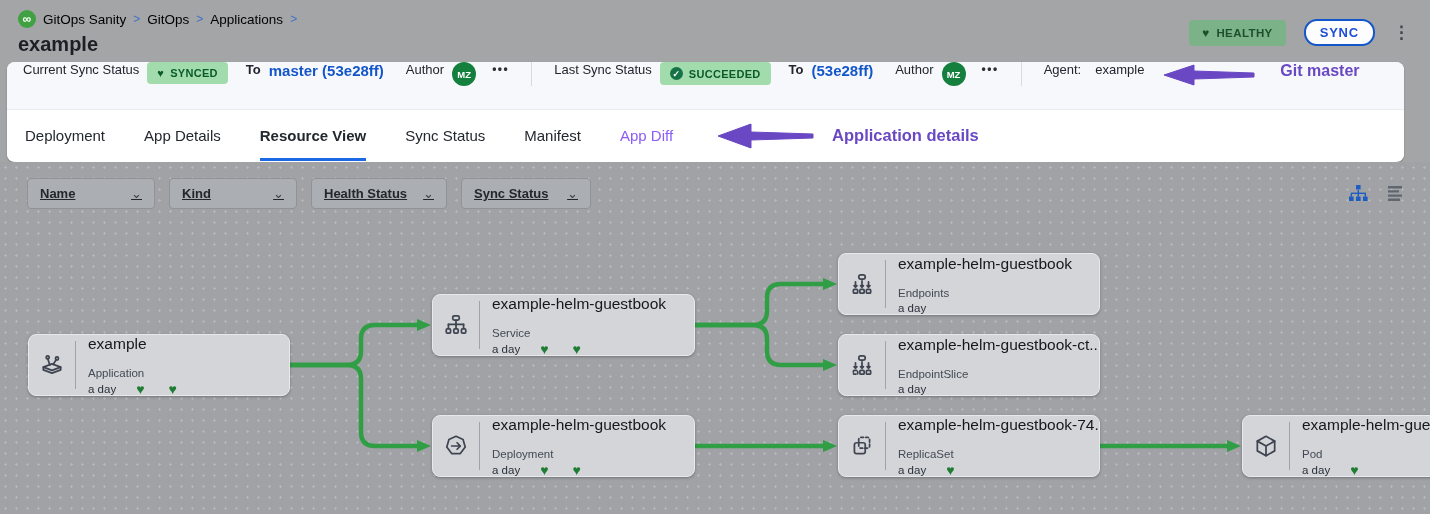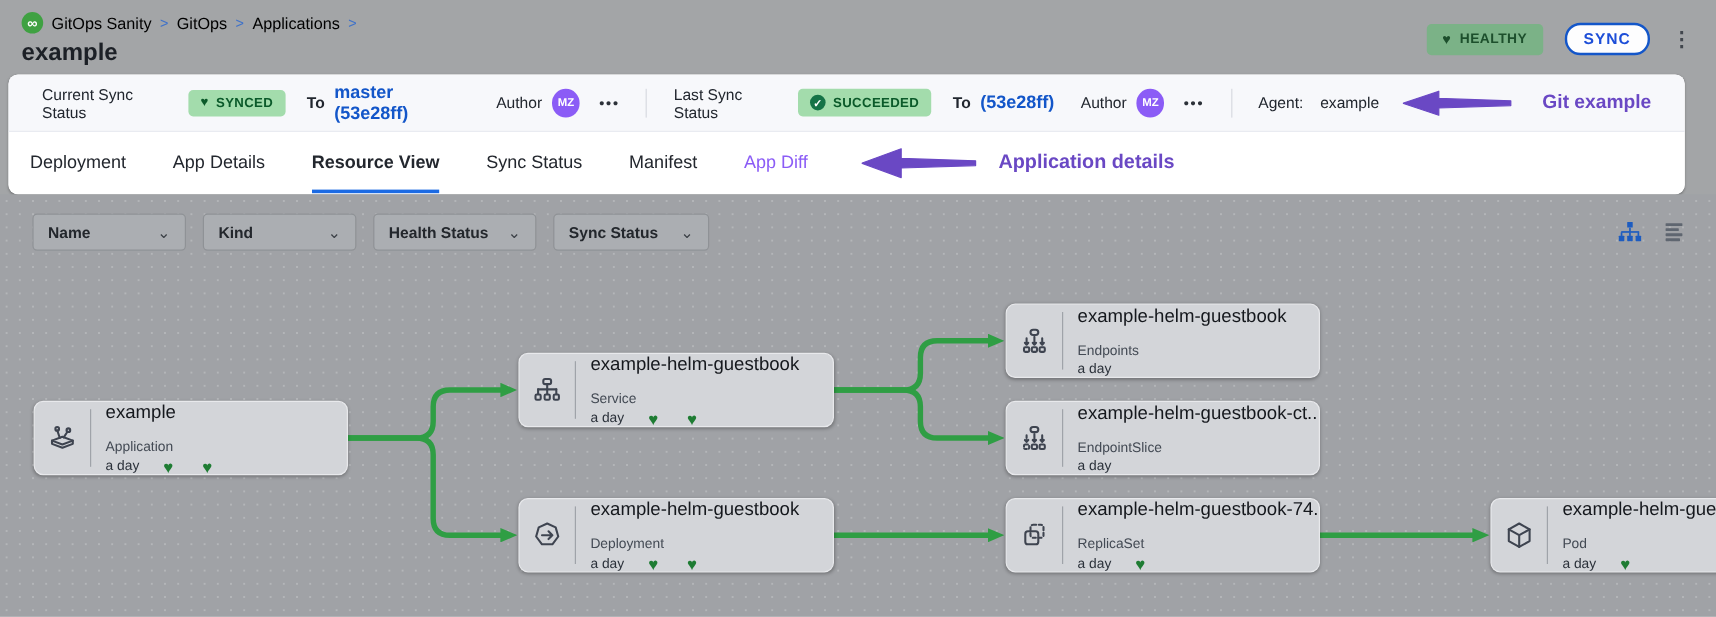--- a/index.html
+++ b/index.html
@@ -22,30 +22,30 @@
   .health-badge .hb-heart { font-size: 12px; line-height: 1; }
   .sync-btn { background: #fdfdfe; color: #1d4ed8; border: 2px solid #1356c9; border-radius: 13px;
               font-family: "Liberation Sans", sans-serif; font-size: 13px; font-weight: 700;
               letter-spacing: .8px; padding: 4px 14px; cursor: pointer; }
   .kebab { font-size: 17px; font-weight: 700; color: #41464d; cursor: pointer; line-height: 1; }
 
   
   .card { position: absolute; top: 62px; left: 7px; width: 1397px; height: 100px; background: #ffffff;
           border-radius: 8px; box-shadow: 0 1px 2px rgba(0,0,0,.25); overflow: hidden; }
   .sync-row { height: 48px; background: #f7f8fb; border-bottom: 1px solid #e9ebf1;
-              display: flex; align-items: center; gap: 8px; padding: 0 28px; font-size: 13px; color: #21262e; }
+              display: flex; align-items: flex-start; gap: 8px; padding: 0 16px; font-size: 13px; color: #21262e; }
   .badge { display: inline-flex; align-items: center; gap: 6px; background: #a3dcac; color: #0b5a2a;
            font-size: 11px; font-weight: 700; letter-spacing: .3px; padding: 5px 10px; border-radius: 4px; }
   .badge .b-heart { font-size: 11px; line-height: 1; }
   .check-circle { width: 13px; height: 13px; border-radius: 50%; background: #157347; color: #fff;
                   font-size: 9px; font-weight: 700; display: inline-flex; align-items: center; justify-content: center; }
   .lbl-to { margin-left: 10px; font-weight: bold; }
   .rev { color: #1356c9; font-size: 15px; font-weight: 700; text-decoration: none; cursor: pointer; }
   .lbl-author { margin-left: 14px; }
-  .avatar { width: 24px; height: 24px; border-radius: 50%; background: #8b5cf6; color: #fff;
+  .avatar { width: 24px; height: 24px; border-radius: 50%; background: #15803d; color: #fff;
             font-size: 9.5px; font-weight: 700; display: inline-flex; align-items: center; justify-content: center; }
   .more { color: #2c3138; font-size: 12px; font-weight: 700; letter-spacing: 1.5px; margin-left: 8px; cursor: pointer; }
   .vdiv { width: 1px; height: 24px; background: #d7dae0; margin: 0 14px; }
   .agent-val { margin-left: 6px; }
   .parrow { margin-left: 12px; flex: none; }
   .annotation { color: #6a48c4; font-weight: 700; font-size: 16px; margin-left: 16px; white-space: nowrap; }
 
   
   .tabs-row { height: 51px; background: #fff; display: flex; align-items: stretch; padding: 0 18px; }
   .tab { display: flex; align-items: center; font-size: 15px; color: #23272e; margin-right: 39px;
@@ -59,21 +59,21 @@
   .canvas { position: absolute; top: 162px; left: 0; width: 1430px; height: 352px;
             background-color: #a0a2a6;
             background-image: radial-gradient(circle, #b4b6b9 1.1px, transparent 1.2px);
             background-size: 11px 11px; }
   #edges { position: absolute; top: 0; left: 0; z-index: 1; }
   .edge { fill: none; stroke-width: 4.5px; stroke-linecap: round; }
 
   .filters { position: absolute; top: 16px; left: 27px; display: flex; gap: 14px; z-index: 3; }
   .filter { height: 31px; display: flex; align-items: center; justify-content: space-between;
             background: #abaeb2; border: 1px solid #8f9296; border-radius: 4px;
-            padding: 0 12px; font-size: 13px; font-weight: 700; color: #23272c; cursor: pointer; }
+            padding: 0 12px; font-size: 13px; font-weight: 700; color: #23272c; cursor: pointer; text-decoration: underline; }
   .filter .chev { font-size: 13px; font-weight: 400; color: #3a3f45; margin-left: 10px; line-height: .6; }
   .f-name { width: 128px; } .f-kind { width: 128px; gap: 16px; } .f-health { width: 136px; } .f-sync { width: 130px; }
 
   .view-toggles { position: absolute; top: 20px; right: 24px; display: flex; gap: 15px; z-index: 3; }
   .view-toggles .vt { cursor: pointer; }
 
   
   .node { position: absolute; z-index: 2; display: flex; align-items: stretch;
           background: #d3d5d9; border: 1px solid #e8e9ec; border-radius: 8px;
           box-shadow: 0 1px 3px rgba(0,0,0,.28); cursor: pointer; }
@@ -135,21 +135,21 @@
       <a class="rev">(53e28ff)</a>
       <span class="lbl-author">Author</span>
       <span class="avatar">MZ</span>
       <span class="more">•••</span>
       <span class="vdiv"></span>
       <span>Agent:</span>
       <span class="agent-val">example</span>
       <svg class="parrow" width="92" height="26">
         <polygon points="0,13 30,3 30,9 90,11 90,15 30,17 30,23" fill="#6a48c4" stroke="#6a48c4" stroke-linejoin="round"></polygon>
       </svg>
-      <span class="annotation">Git example</span>
+      <span class="annotation">Git master</span>
     </div>
 
     <div class="tabs-row">
       <span class="tab">Deployment</span>
       <span class="tab">App Details</span>
       <span class="tab active">Resource View</span>
       <span class="tab">Sync Status</span>
       <span class="tab">Manifest</span>
       <span class="tab disabled">App Diff</span>
       <svg class="parrow" width="98" height="30">

